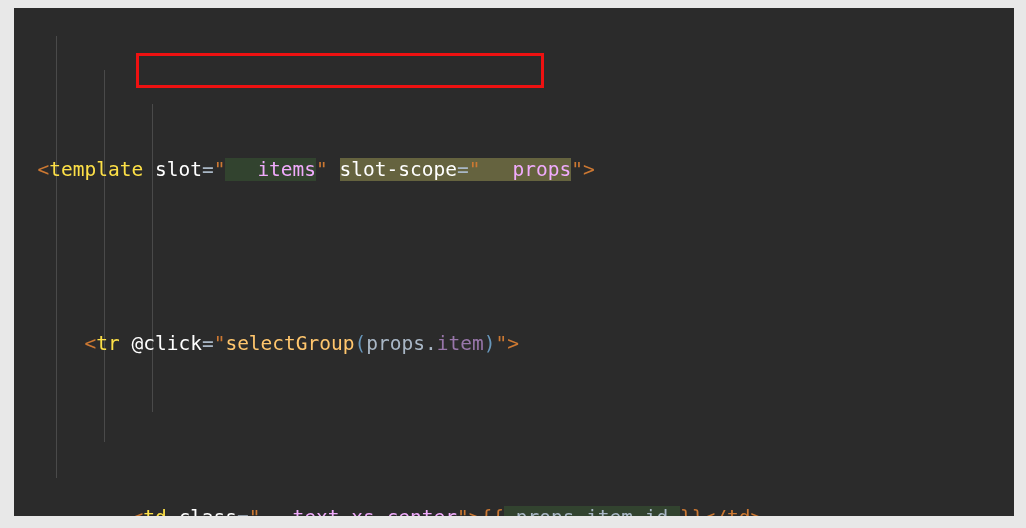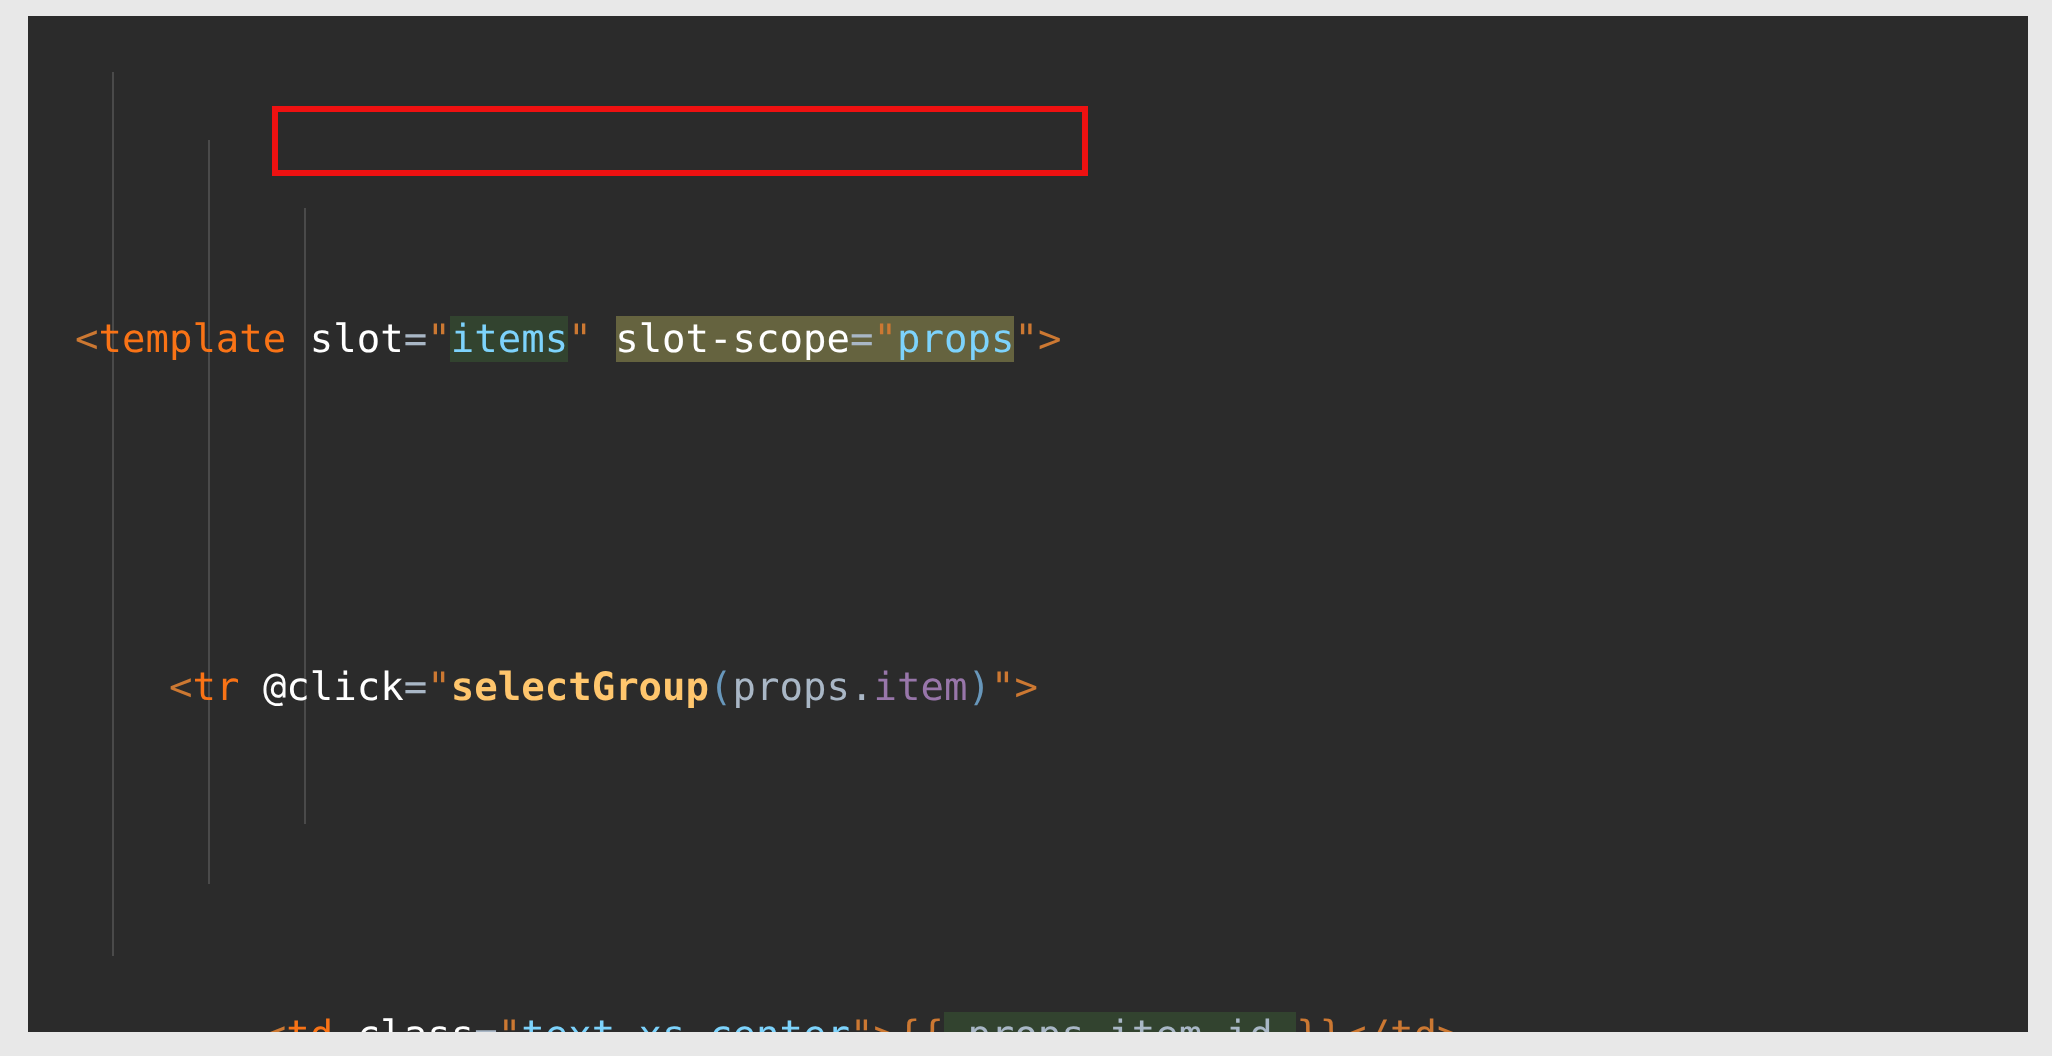--- a/index.html
+++ b/index.html
@@ -58,26 +58,26 @@
     box-sizing: border-box;
   }
   .ln {
     height: 34.8px;
     white-space: pre;
     position: relative;
   }
 
   
   .pun   { color: #cc7832; }  
-  .tag   { color: #f97316; }  
+  .tag   { color: #fde047; }  
   .attr  { color: #ffffff; }  
   .eq    { color: #a9b7c6; }
   .quo   { color: #cc7832; }  
-  .str   { color: #7dd3fc; }  
-  .fn    { color: #ffc66d; font-weight: bold; }  
+  .str   { color: #f0abfc; padding-left: 32px; }  
+  .fn    { color: #ffc66d; }  
   .par   { color: #6897bb; }  
   .ident { color: #9876aa; text-align: right; }  
   .dot   { color: #a9b7c6; }
   .mus   { color: #cc7832; }  
   .plain { color: #a9b7c6; }
 
   
   .hl-green  { background: #32432f; }
   .hl-olive  { background: #65633f; }
 

